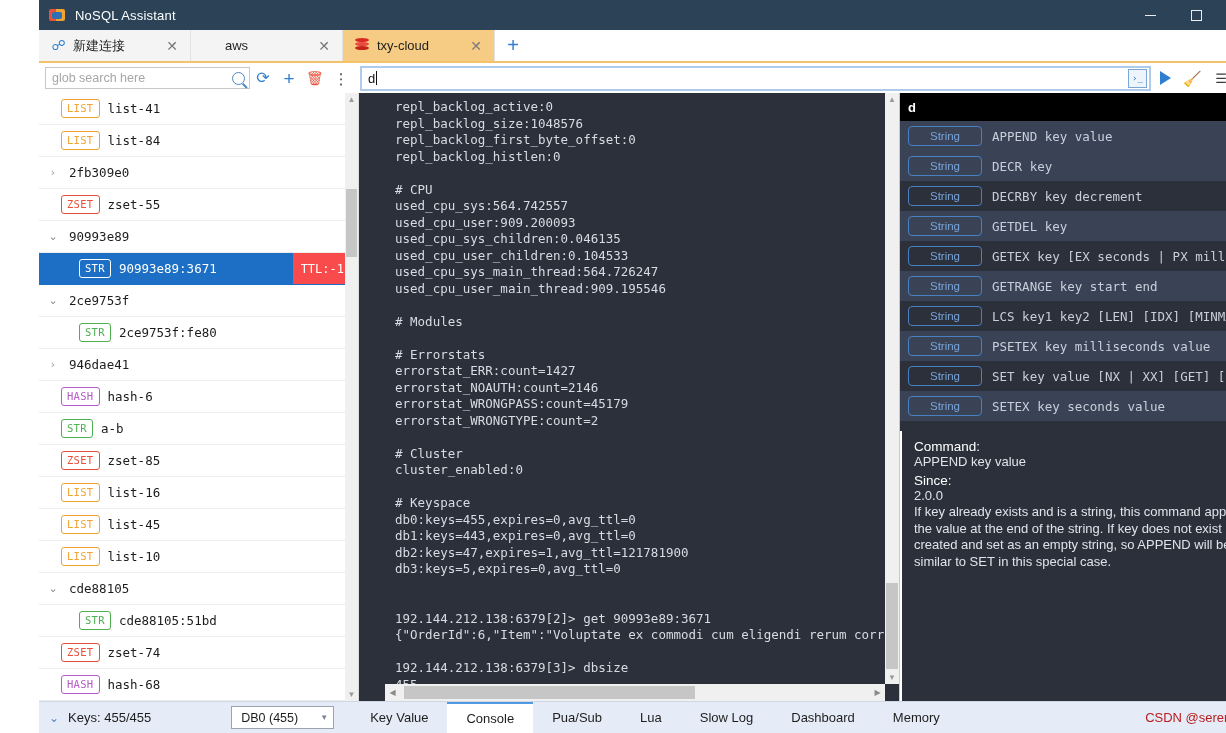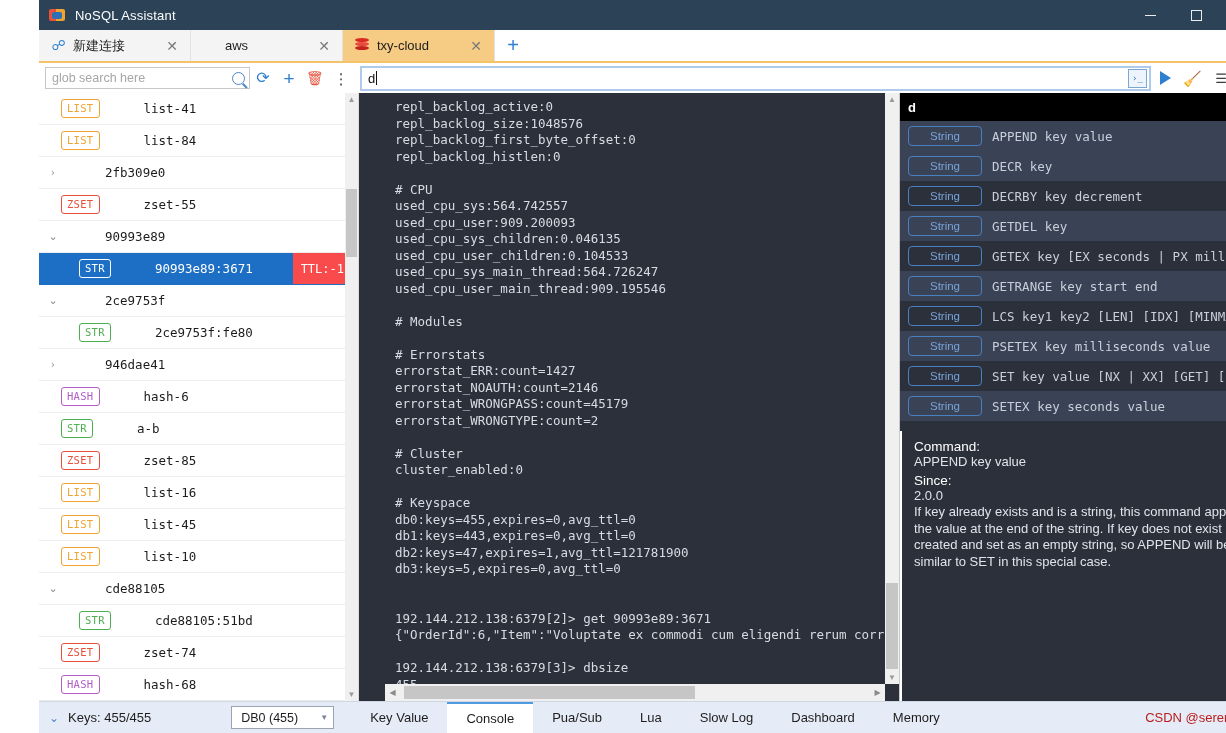--- a/index.html
+++ b/index.html
@@ -97,21 +97,20 @@
   
   .body { flex: 1 1 auto; display: flex; min-height: 0; }
 
   
   .keytree { width: 320px; flex: 0 0 320px; display: flex; flex-direction: column; border-right: 1px solid #dcdcdc; background: #fff; min-height: 0; }
   .keytree-scroll { flex: 1 1 auto; overflow: hidden; position: relative; }
   .krow {
     height: 32px; display: flex; align-items: center; padding: 0 6px;
     border-bottom: 1px solid #ededed; font-family: "DejaVu Sans Mono", monospace; font-size: 12.5px; color: #1c1c1c;
     white-space: nowrap;
-    gap: 36px;
   }
   .krow.sel { background: #1c6fc4; border-bottom-color: #1c6fc4; }
   .krow.sel .kname { color: #fff; }
   .chev { width: 16px; flex: 0 0 16px; color: #9a9a9a; font-size: 11px; text-align: center; font-family: "DejaVu Sans", sans-serif; }
   .chev.open { color: #8a8a8a; }
   .badge {
     border: 1px solid; border-radius: 3px; font-size: 10.5px; line-height: 1;
     padding: 3px 5px; font-family: "DejaVu Sans Mono", monospace; letter-spacing: .3px;
   }
   .b-list { color: #f0a330; border-color: #f0a330; }

